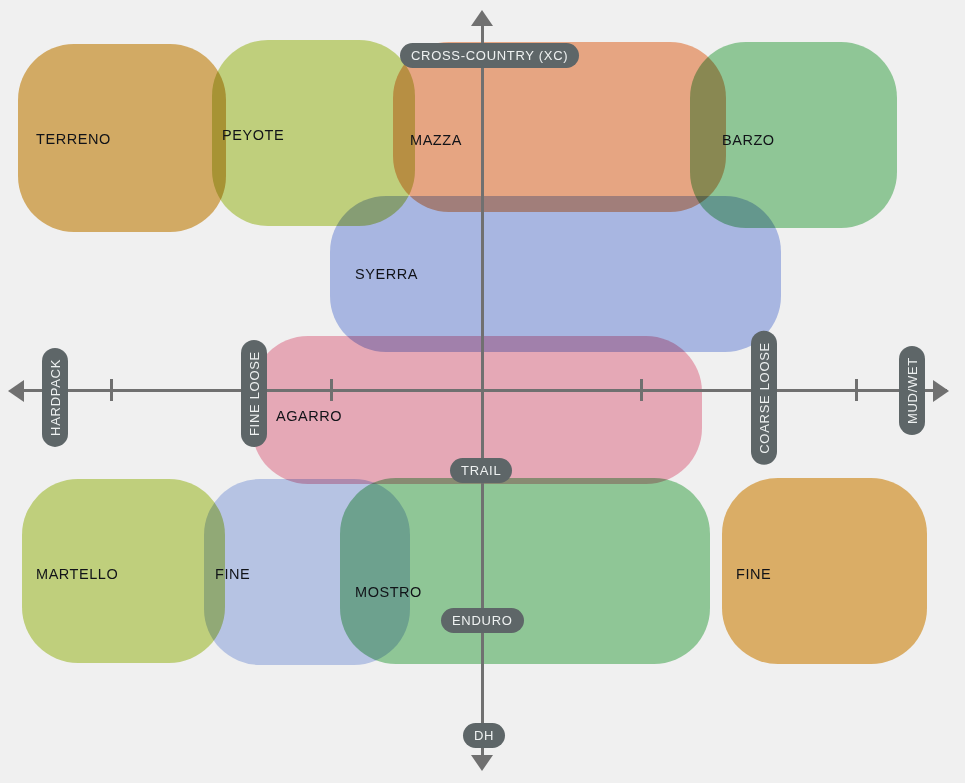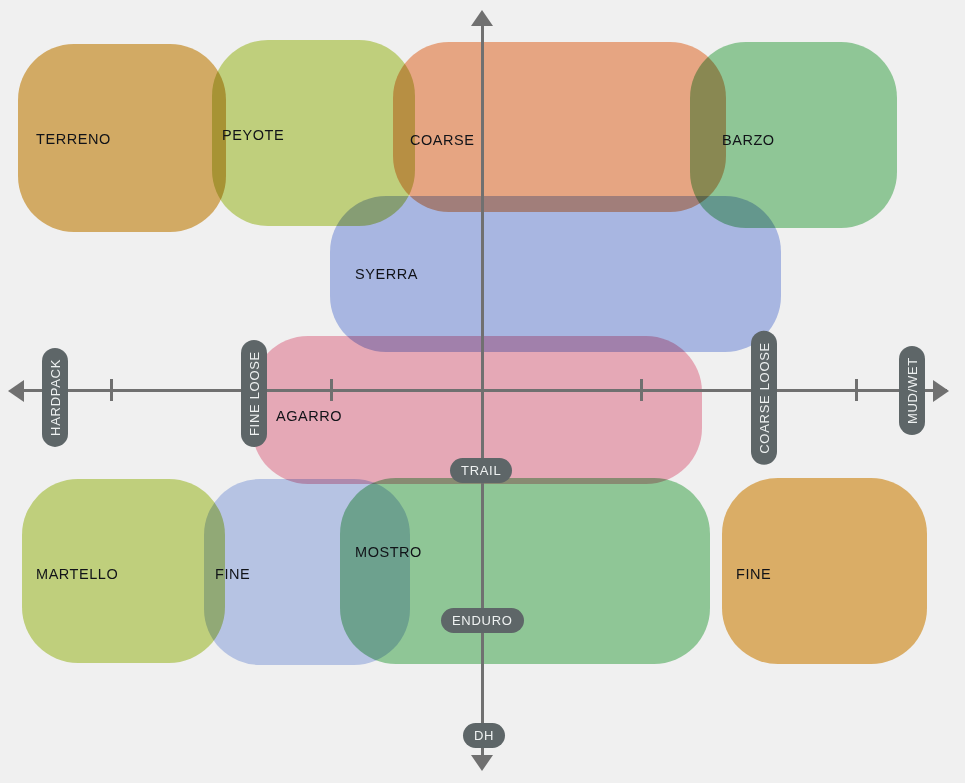--- a/index.html
+++ b/index.html
@@ -100,31 +100,32 @@
   <div class="tick-v" style="left:855px;top:379px;"></div>
 
   <div class="badge vert" style="left:42px;top:348px;">HARDPACK</div>
 
   <div class="badge vert" style="left:241px;top:340px;">FINE LOOSE</div>
 
   <div class="badge vert" style="left:751px;top:331px;">COARSE LOOSE</div>
 
   <div class="badge vert" style="left:899px;top:346px;">MUD/WET</div>
 
+  <div class="badge" style="left:400px;top:43px;">CROSS-COUNTRY (XC)</div>
 
 
   <div class="badge" style="left:450px;top:458px;">TRAIL</div>
 
   <div class="badge" style="left:441px;top:608px;">ENDURO</div>
 
   <div class="badge" style="left:463px;top:723px;">DH</div>
 
 <div class="blob-label" style="left: 36px; top: 131px;">TERRENO</div>
     <div class="blob-label" style="left: 222px; top: 127px;">PEYOTE</div>
-    <div class="blob-label" style="left: 410px; top: 132px;">COARSE</div>
+    <div class="blob-label" style="left: 410px; top: 132px;">MAZZA</div>
     <div class="blob-label" style="left: 706px; top: 132px; margin-left: 16px;">BARZO</div>
     <div class="blob-label" style="left: 355px; top: 266px;">SYERRA</div>
     <div class="blob-label" style="left: 276px; top: 408px;">AGARRO</div>
     <div class="blob-label" style="left: 36px; top: 566px;">MARTELLO</div>
     <div class="blob-label" style="left: 215px; top: 566px;">FINE</div>
-    <div class="blob-label" style="left: 355px; top: 544px; text-align: right;">MOSTRO</div>
+    <div class="blob-label" style="left: 355px; top: 584px; text-align: right;">MOSTRO</div>
     <div class="blob-label" style="left: 736px; top: 566px;">FINE</div>
   </div>
 
 </body></html>

